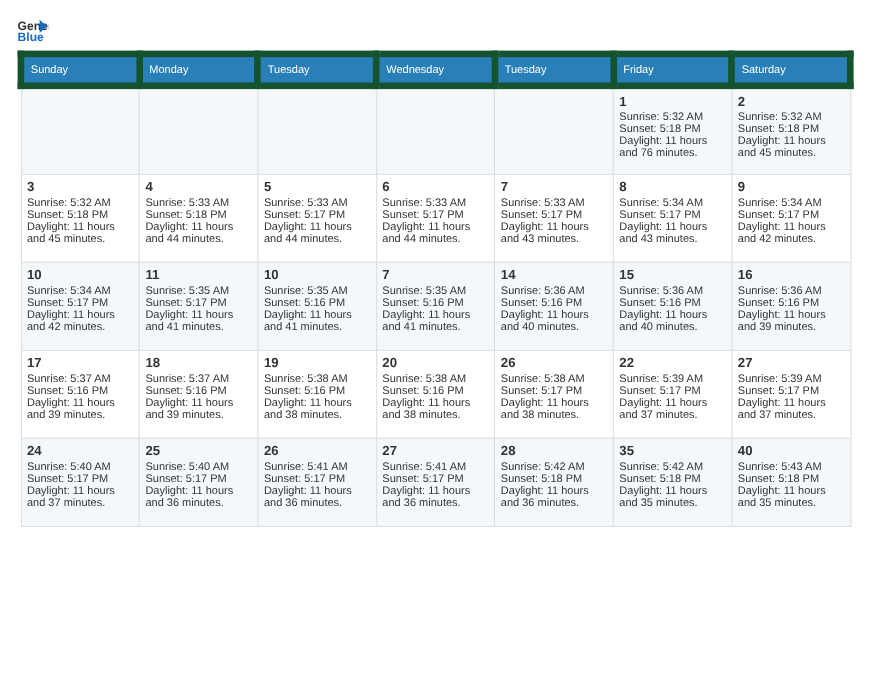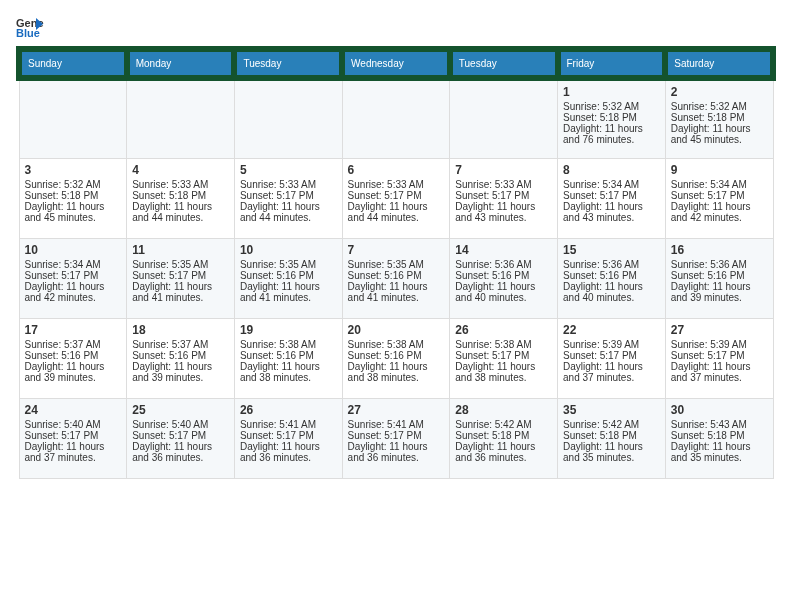--- a/index.html
+++ b/index.html
@@ -322,21 +322,21 @@
           <div>and 36 minutes.</div>
         </td>
         <td>
           <span class="day-num">35</span>
           <div>Sunrise: 5:42 AM</div>
           <div>Sunset: 5:18 PM</div>
           <div>Daylight: 11 hours</div>
           <div>and 35 minutes.</div>
         </td>
         <td>
-          <span class="day-num">30</span>
+          <span class="day-num">40</span>
           <div>Sunrise: 5:43 AM</div>
           <div>Sunset: 5:18 PM</div>
           <div>Daylight: 11 hours</div>
           <div>and 35 minutes.</div>
         </td>
       </tr>
     </tbody>
 </table>
 
 </body></html>

